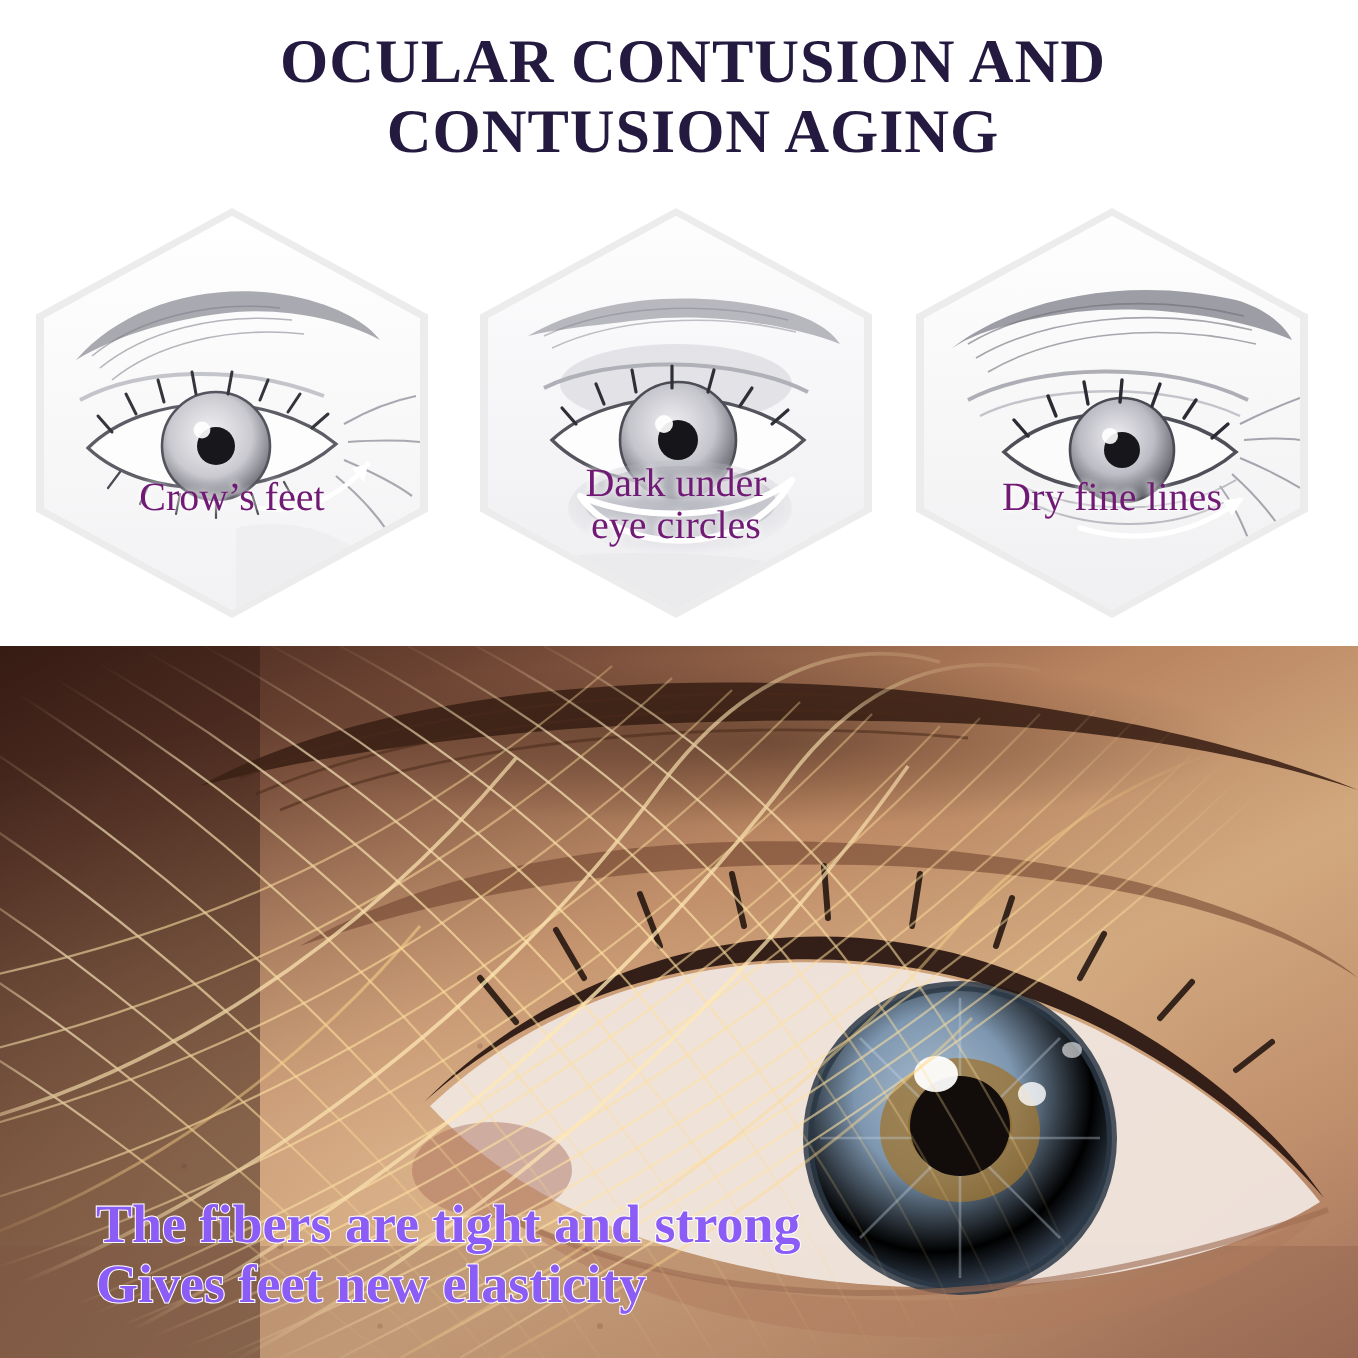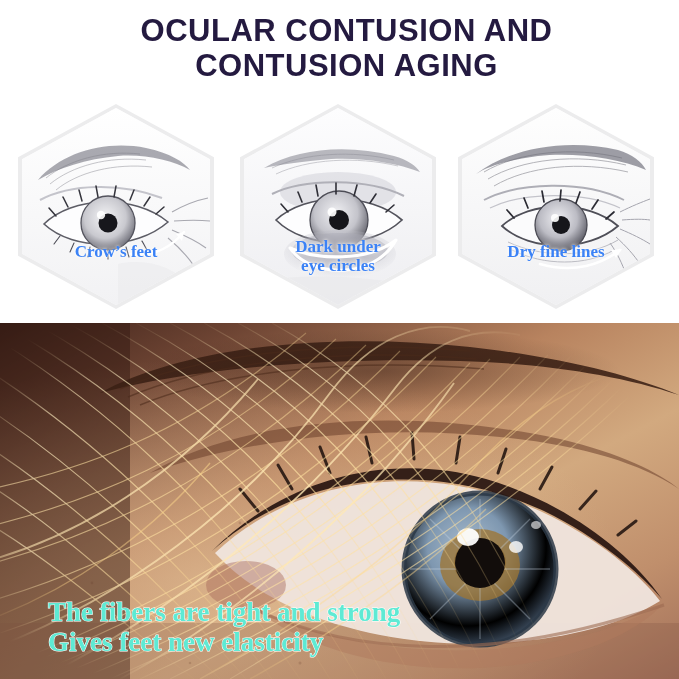--- a/index.html
+++ b/index.html
@@ -2,21 +2,21 @@
 <html><head>
 <meta charset="utf-8">
 <style>
   html,body{margin:0;padding:0;background:#fff;}
   body{width:679px;height:679px;overflow:hidden;font-family:"Liberation Serif",serif;}
   #page{position:relative;width:679px;height:679px;background:#ffffff;overflow:hidden;}
 
   
   #title-block{position:absolute;left:0;top:14px;width:679px;text-align:center;}
   .title-line{
-    font-family:Liberation Sans, sans-serif;
+    font-family:Liberation Serif, serif;
     font-weight:bold;
     font-size:31px;
     letter-spacing:0.5px;
     color:#241a40;
     line-height:1.12;
     white-space:nowrap;
     padding-left:14px;
   }
 
   
@@ -39,24 +39,24 @@
     position:absolute;left:4px;top:4px;right:4px;bottom:4px;
     -webkit-clip-path:polygon(50% 0%,100% 26%,100% 74%,50% 100%,0% 74%,0% 26%);
     clip-path:polygon(50% 0%,100% 26%,100% 74%,50% 100%,0% 74%,0% 26%);
     background:#fbfbfc;
     overflow:hidden;
   }
   .hex-art{position:absolute;inset:0;}
   .hex-label{
     position:absolute;left:0;right:0;
     text-align:center;
-    color:#3b82f6;
+    color:#701a75;
     font-family:"Liberation Serif",serif;
-    font-size:17px;
-    font-weight:bold;
+    font-size:20px;
+    font-weight:normal;
     line-height:1.08;
     text-shadow:0 0 3px rgba(255,255,255,.95),0 0 6px rgba(255,255,255,.8);
     z-index:6;
   }
   .hex-label.one{bottom:44px;}
   .hex-label.two{bottom:30px;}
 
   
   #photo{
     position:absolute;left:0;top:323px;width:679px;height:356px;
@@ -66,21 +66,21 @@
   .skinbase{position:absolute;inset:0;}
   .mesh{position:absolute;inset:0;}
 
   
   #caption{
     position:absolute;left:48px;bottom:22px;z-index:40;
     font-family:"Liberation Serif",serif;
     font-weight:bold;
     font-size:27px;
     line-height:1.12;
-    color:#5eead4;
+    color:#8b5cf6;
     -webkit-text-stroke:1.05px #ffffff;
     paint-order:stroke fill;
     white-space:nowrap;
   }
   #caption div{margin:0;}
 </style>
 </head>
 <body>
 
 <div id="page">

